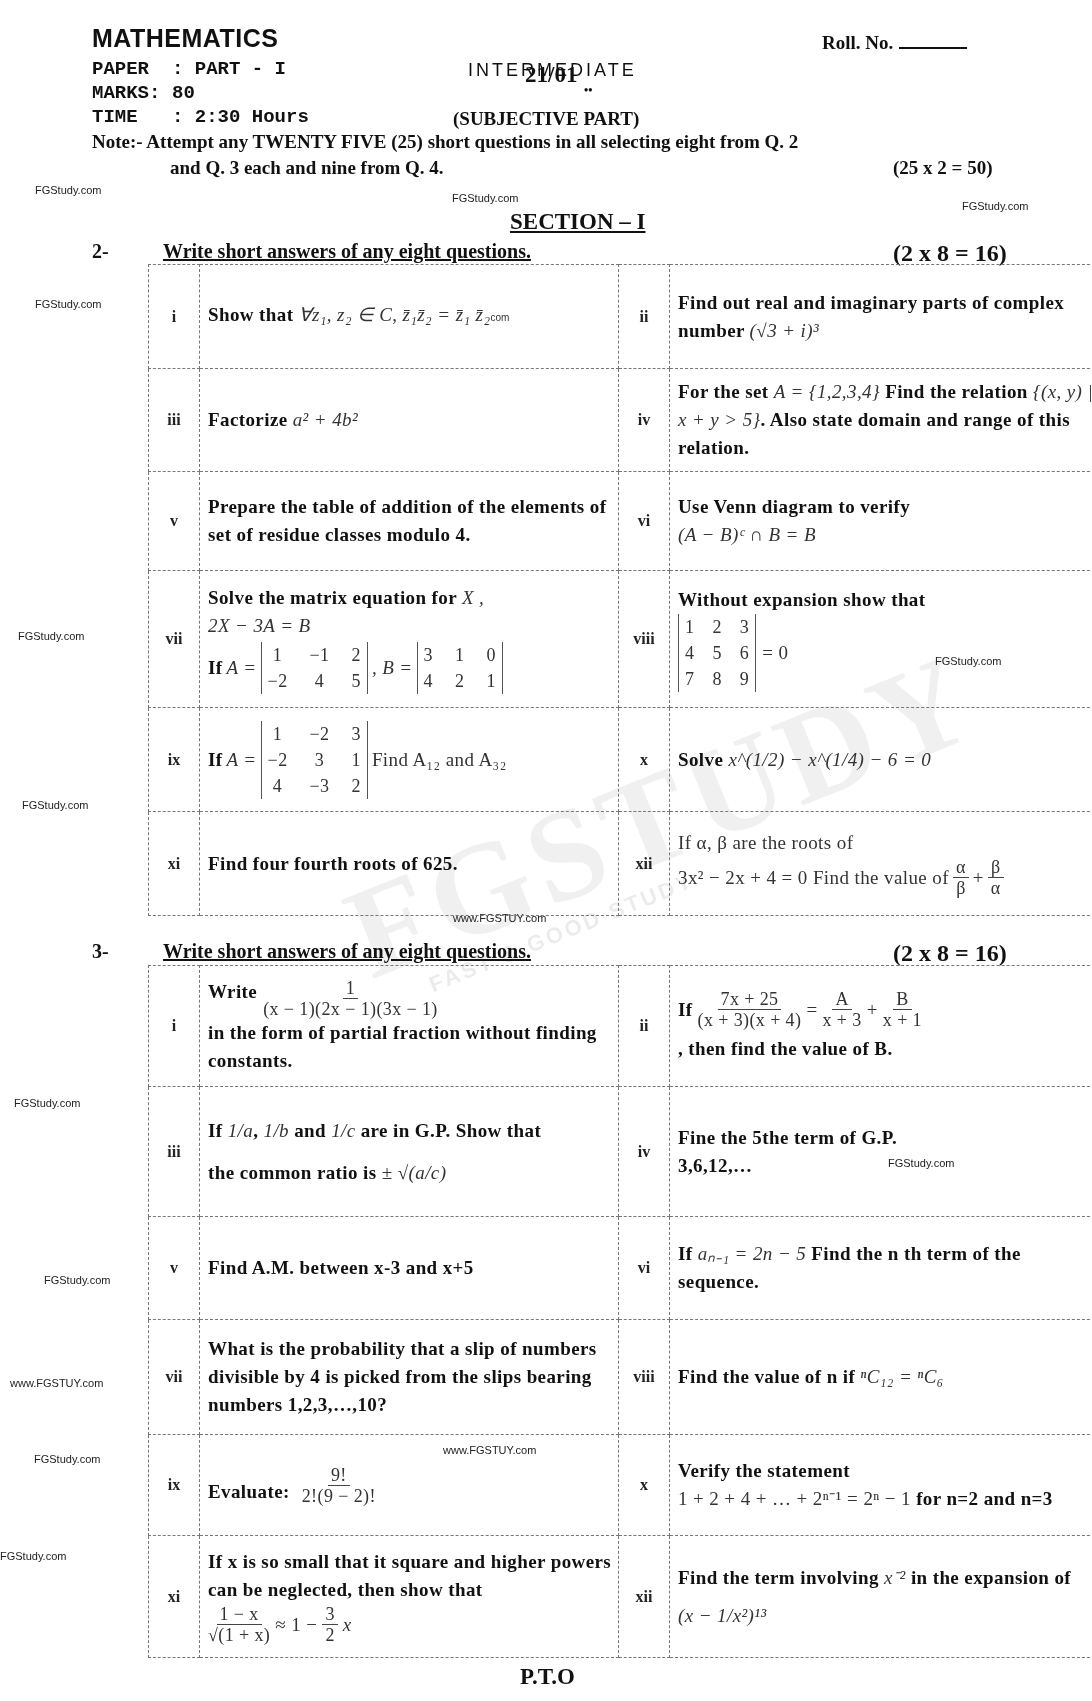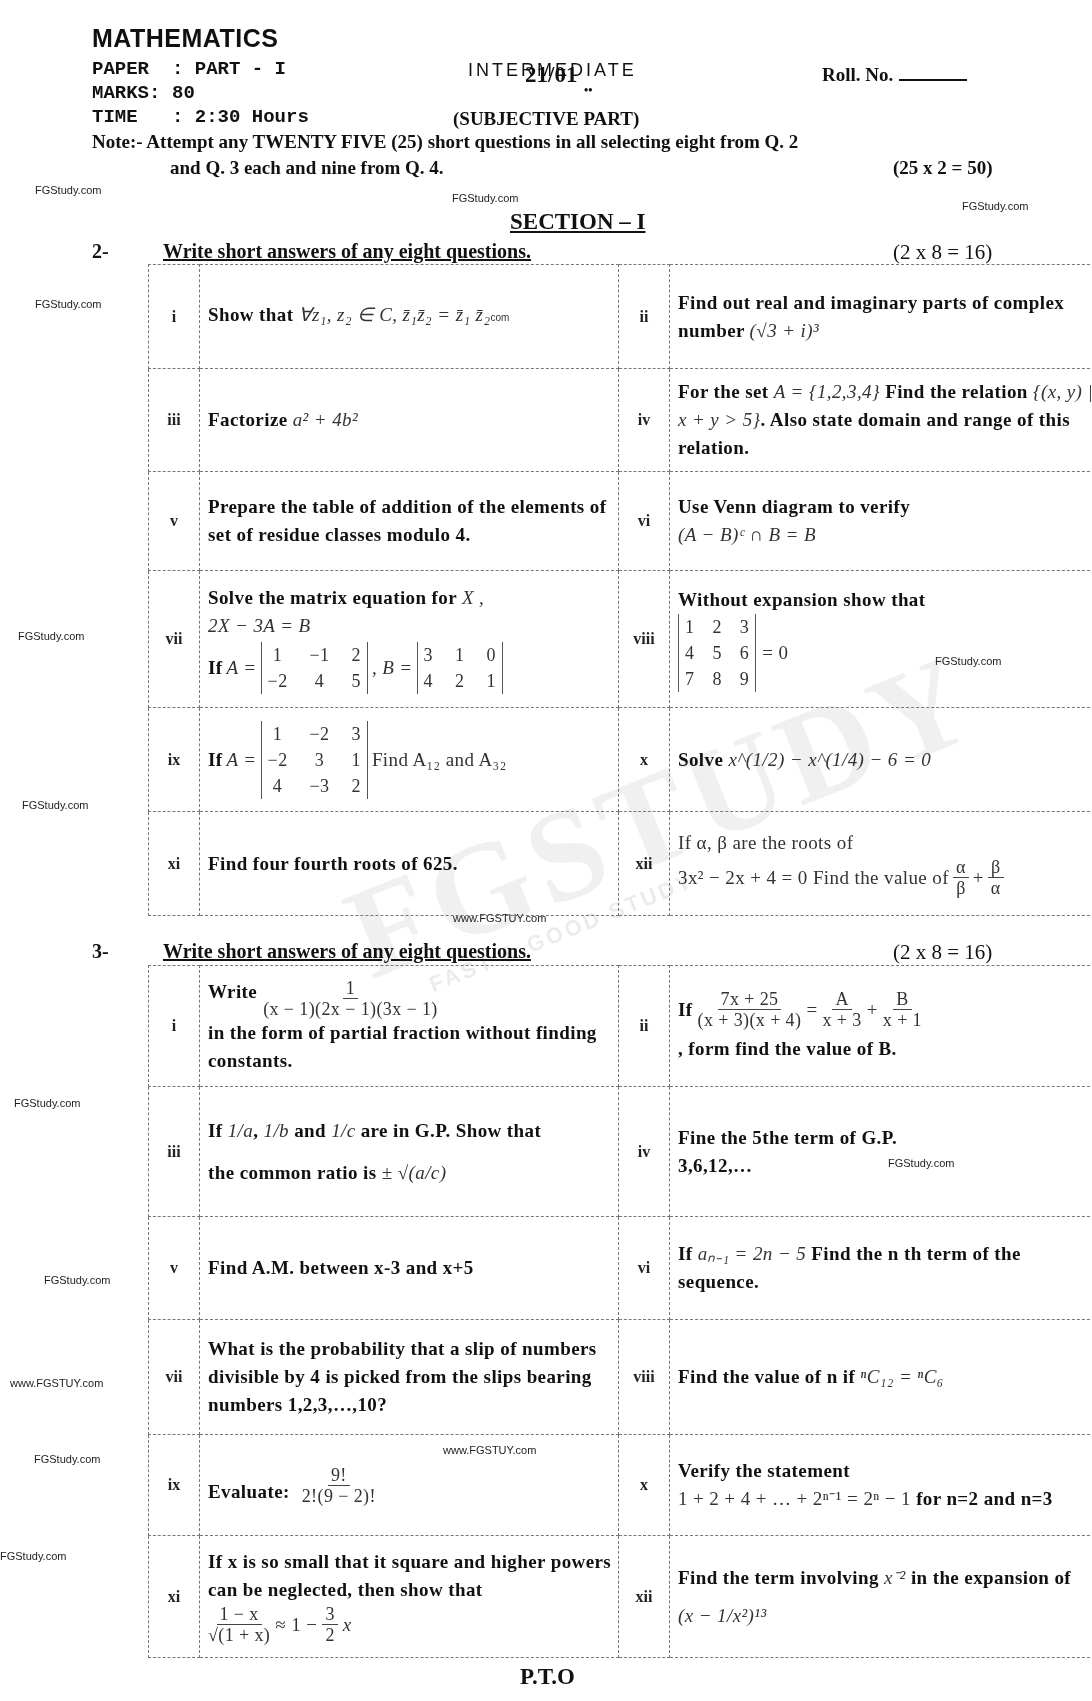--- a/index.html
+++ b/index.html
@@ -3,35 +3,35 @@
 <meta charset="utf-8">
 <style>
   html, body { margin: 0; padding: 0; background: #ffffff; }
   body {
     width: 1092px; height: 1701px; position: relative; overflow: hidden;
     font-family: "Liberation Serif", serif; color: #111;
   }
   .abs { position: absolute; }
   .hdr-subject { left: 92px; top: 24px; font-family: "Liberation Sans", sans-serif; font-weight: bold; font-size: 25px; letter-spacing: 0.5px; }
   .hdr-code { left: 525px; top: 26px; font-weight: bold; font-size: 23px; margin-top: 36px; }
-  .hdr-roll { left: 822px; top: 32px; font-weight: bold; font-size: 19px; margin-top: 32px; }
+  .hdr-roll { left: 822px; top: 32px; font-weight: bold; font-size: 19px; }
   .hdr-roll-line { display: inline-block; width: 68px; border-bottom: 2px solid #111; margin-left: 6px; vertical-align: baseline; }
   .hdr-meta { left: 92px; font-weight: bold; font-size: 19px; font-family: Liberation Mono, monospace; }
   .hdr-meta .lbl { display: inline-block; width: 80px; }
   .hdr-level { left: 468px; top: 60px; font-family: "Liberation Sans", sans-serif; font-size: 18px; letter-spacing: 3px; }
   .hdr-dots { left: 584px; top: 83px; font-size: 12px; font-weight: bold; }
   .hdr-part { left: 453px; top: 108px; font-weight: bold; font-size: 19px; }
   .note { left: 92px; top: 131px; font-weight: bold; font-size: 19px; width: 935px; }
   .note-line2 { left: 170px; top: 157px; font-weight: bold; font-size: 19px; }
   .note-marks { left: 893px; top: 157px; font-weight: bold; font-size: 19px; }
   .wm { font-family: "Liberation Sans", sans-serif; font-size: 11px; color: #222; }
   .section-title { left: 510px; top: 209px; font-weight: bold; font-size: 23px; text-decoration: underline; }
   .q-num { font-weight: bold; font-size: 20px; }
   .q-heading { font-weight: bold; font-size: 20px; }
-  .q-marks { font-weight: normal; font-size: 21px; }
+  .q-marks { font-weight: bold; font-size: 24px; }
 
   table.qt {
     position: absolute; border-collapse: collapse; table-layout: fixed;
   }
   table.qt td {
     border: 1px dashed #777; vertical-align: middle; padding: 0;
   }
   table.qt td.rn { width: 50px; text-align: center; font-size: 16px; font-weight: bold; color: #222; }
   table.qt td.qx { width: 404px; padding-left: 8px; padding-right: 6px; font-weight: bold; font-size: 19px; line-height: 28px; letter-spacing: 0.4px; }
   table.qt td.qx2 { width: 420px; }
@@ -261,21 +261,21 @@
         <span class="mathn">=</span>
         <span class="frac">
               <span class="num">A</span>
               <span>x + 3</span>
             </span>
         <span class="mathn">+</span>
         <span class="frac">
               <span class="num">B</span>
               <span>x + 1</span>
             </span>
-        <span>, form find the value of B.</span>
+        <span>, then find the value of B.</span>
       </div>
     </td>
   </tr>
   <tr style="height:130px">
     <td class="rn">iii</td>
     <td class="qx">
       <div>
         <span>If</span>
         <span class="math">1/a</span>,
         <span class="math">1/b</span>

